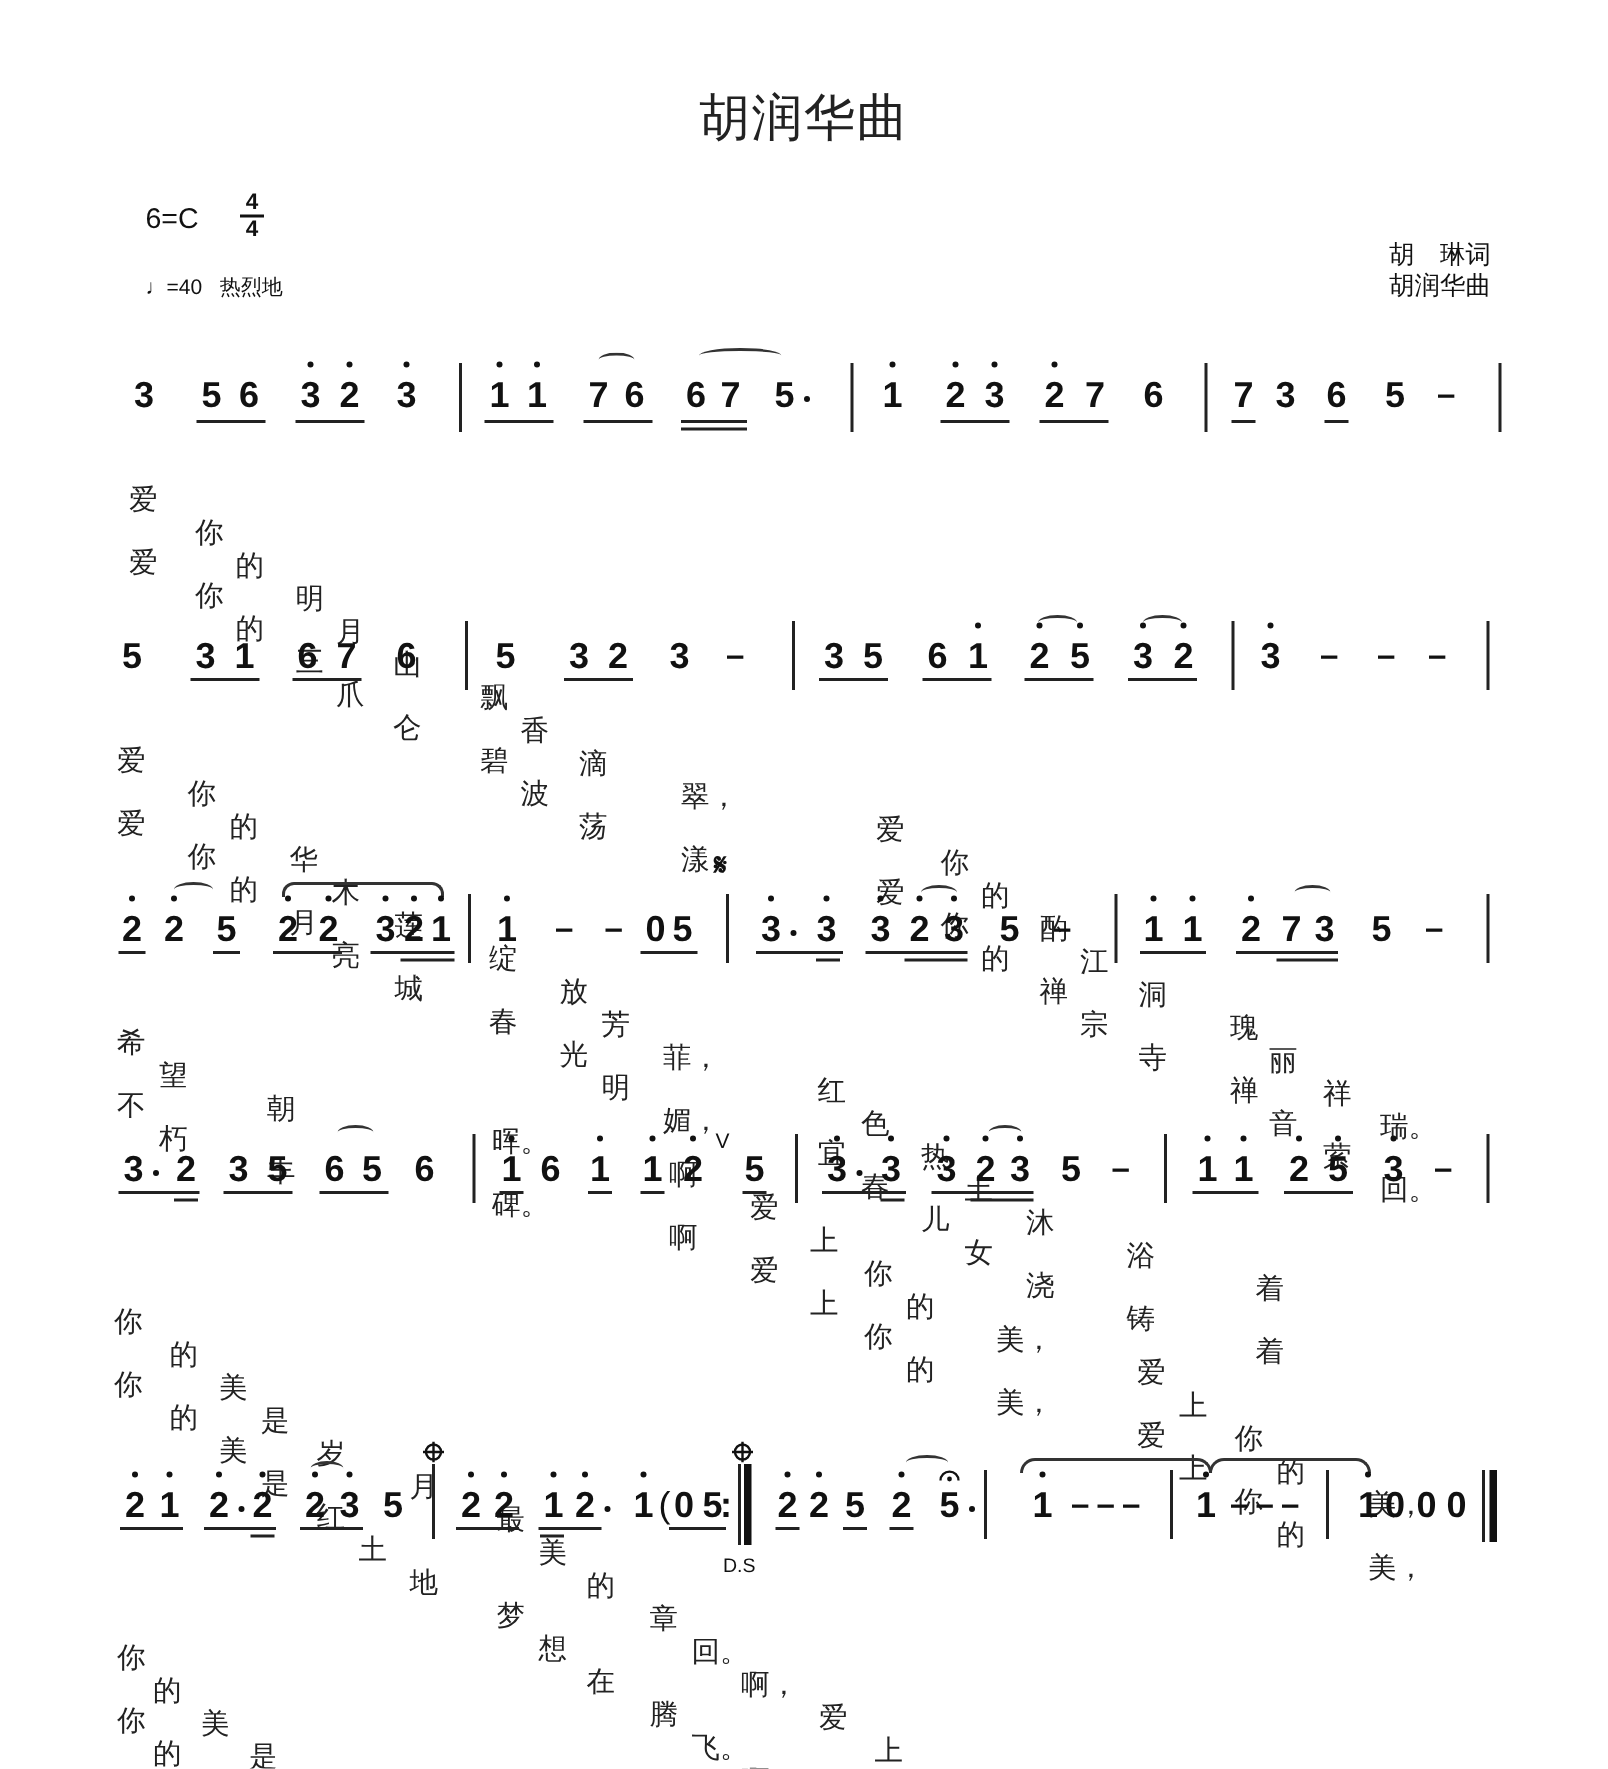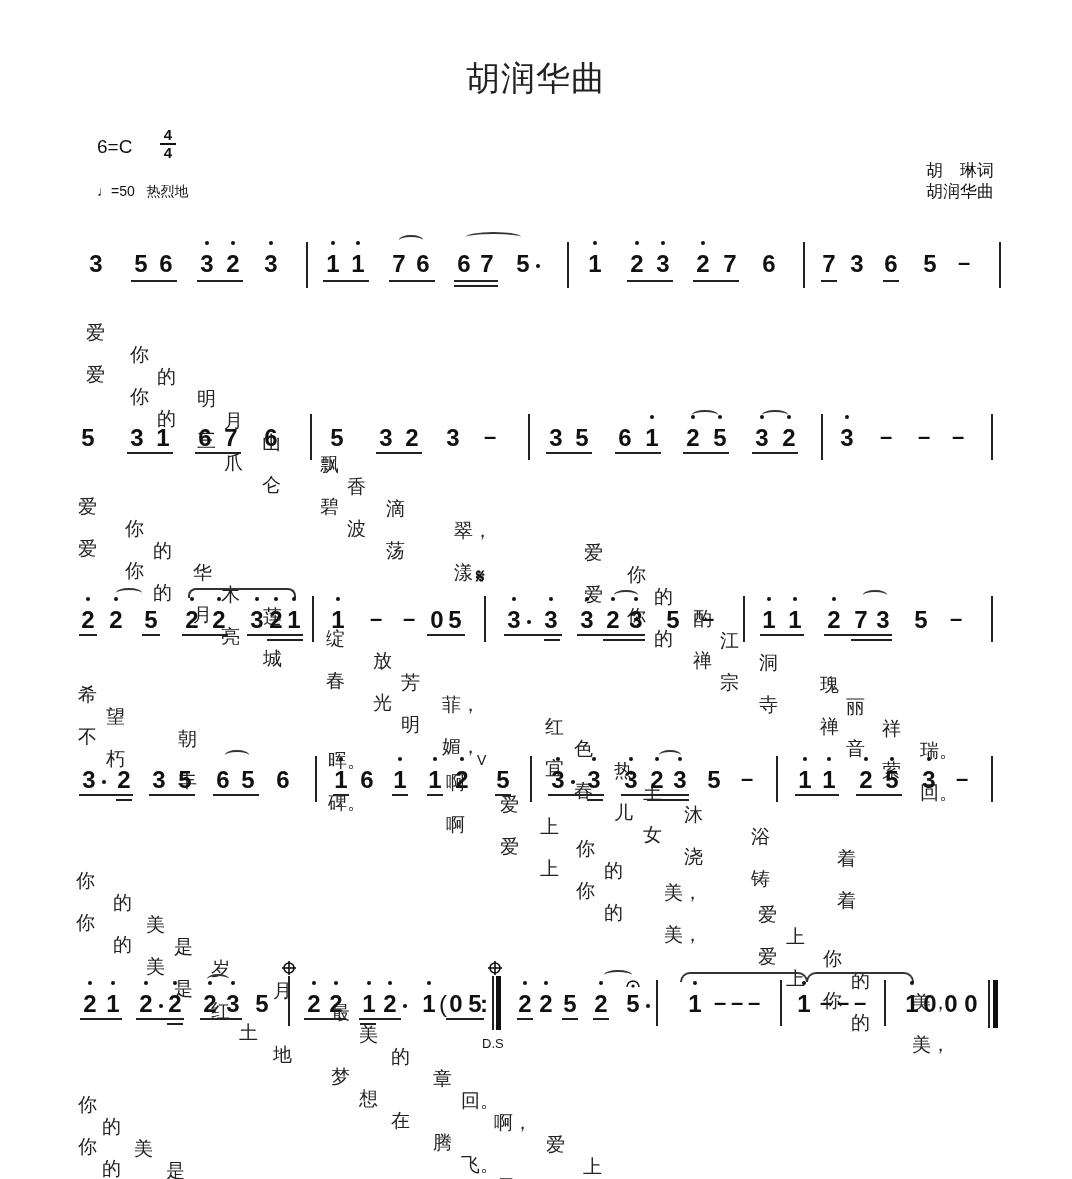--- a/index.html
+++ b/index.html
@@ -38,21 +38,21 @@
 <body>
 
 <div class="title">胡润华曲</div>
 <div class="key">6=C</div>
 <div class="timesig">
   <div>4</div>
   <div class="bar"></div>
   <div>4</div>
 </div>
 <div class="tempo">
-  <span>♩=50</span>&nbsp;&nbsp;&nbsp;<span>热烈地</span>
+  <span>♩=40</span>&nbsp;&nbsp;&nbsp;<span>热烈地</span>
 </div>
 <div class="credits">
   <div>胡　琳词</div>
   <div>胡润华曲</div>
 </div>
 
 <div class="system" style="top:236px">
   <div class="notes">
     <span class="n" style="left:87px">3</span>
     <span class="n" style="left:132px">5</span>

